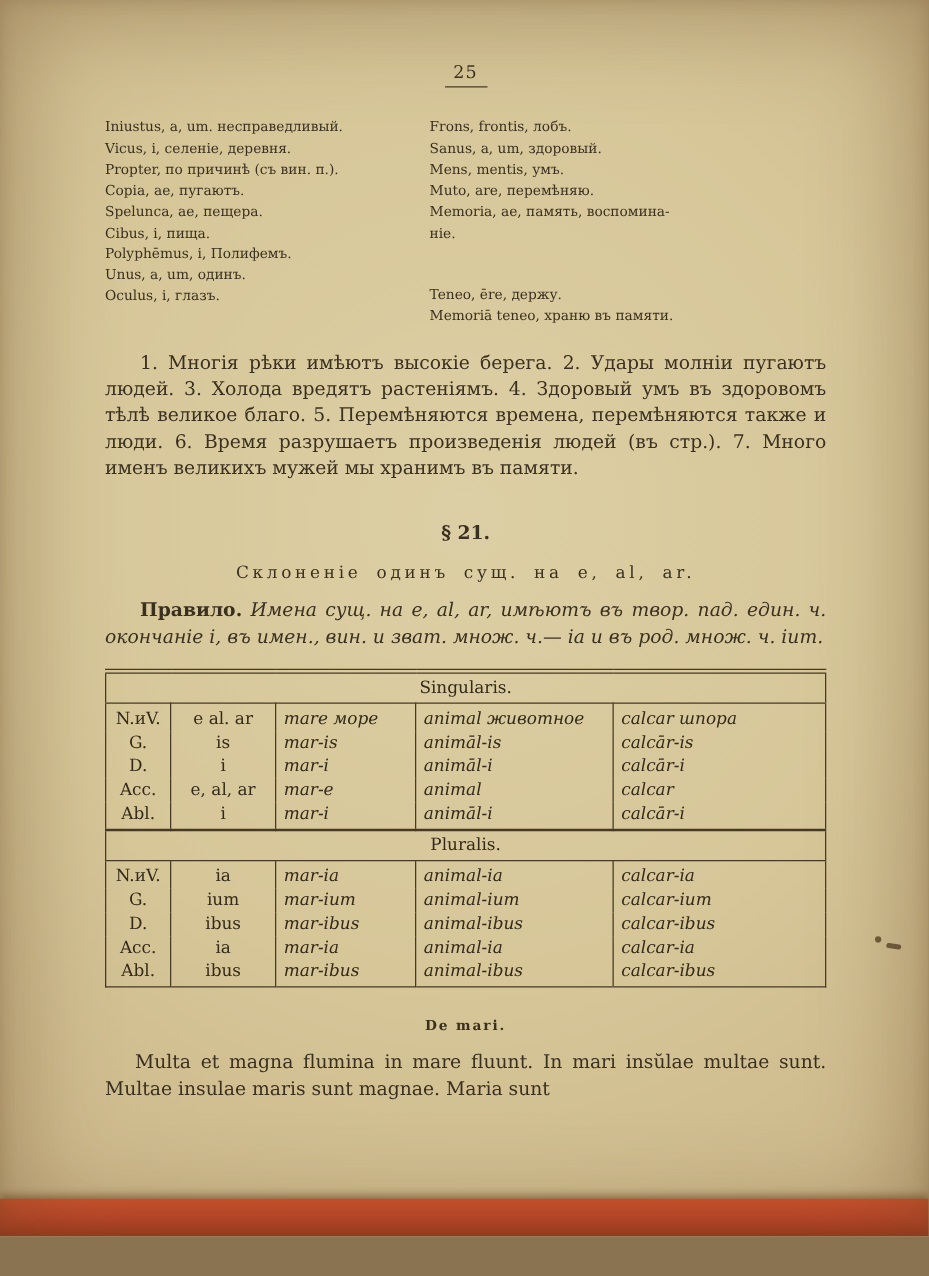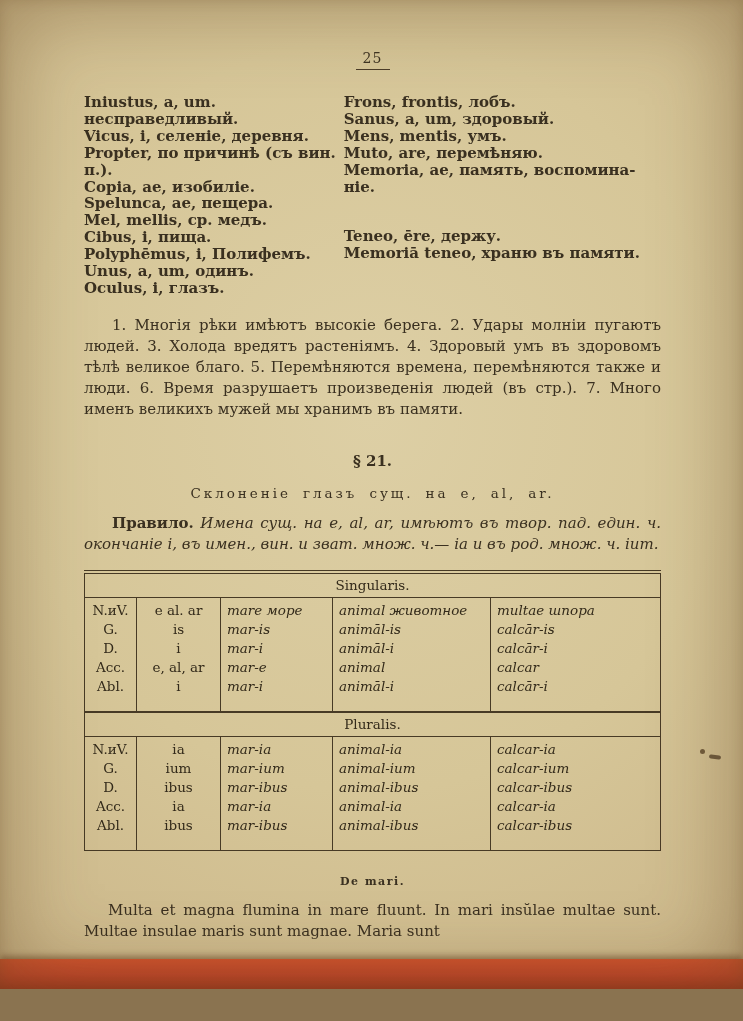--- a/index.html
+++ b/index.html
@@ -27,21 +27,21 @@
   .pageno{
     text-align:center;font-size:14px;letter-spacing:1px;color:#3d3322;
   }
   .pageno-rule{
     width:34px;height:0;border-bottom:1px solid #4a3c28;
     margin:3px auto 0 auto;
   }
   
   .vocab{
     display:flex;margin-top:24px;
-    font-size:15px;line-height:16.9px;color:#3a3020;font-weight:bold;
+    font-size:11px;line-height:16.9px;color:#3a3020;
   }
   .vocab-col{list-style:none;margin:0;padding:0;}
   .vocab-col.left{width:45%;}
   .vocab-col.right{width:55%;}
   .vocab-col.right li:nth-child(7){padding-right:10px;margin-top:33px;}
   
   .para{
     margin:18px 0 0 0;font-size:15px;line-height:21px;
     text-align:justify;text-indent:28px;color:#3a3020;
   }
@@ -71,21 +71,21 @@
     text-align:center;border-left:none;padding:2px 0;
     border-bottom:1px solid #473a25;
   }
   table.decl tr.section-row.plur td{
     border-top:2px solid #473a25;
   }
   td.c-case{text-align:center;}
   td.c-end{text-align:center;}
   td.c-w{text-align:left;padding-left:10px;font-style:italic;}
   tr.first-data td{padding-top:3px;}
-  tr.last-data td{padding-bottom:15px;}
+  tr.last-data td{padding-bottom:2px;}
   
   .reading-title{
     margin-top:24px;text-align:center;font-weight:bold;font-size:11px;
     letter-spacing:1.5px;color:#3a3020;
   }
   .reading{
     margin:12px 0 0 0;font-size:15px;line-height:21.5px;
     text-align:justify;text-indent:24px;color:#3a3020;
   }
   
@@ -111,65 +111,64 @@
   <div class="page">
 
     <div class="pageno">25</div>
     <div class="pageno-rule"></div>
 
     <div class="vocab">
       <ul class="vocab-col left">
         <li>Iniustus, a, um. несправедливый.</li>
         <li>Vicus, i, селеніе, деревня.</li>
         <li>Propter, по причинѣ (съ вин. п.).</li>
-        <li>Copia, ae, изобиліе.</li>
+        <li>Copia, ae, пугаютъ.</li>
         <li>Spelunca, ae, пещера.</li>
-        <li>Mel, mellis, ср. медъ.</li>
         <li>Cibus, i, пища.</li>
         <li>Polyphēmus, i, Полифемъ.</li>
         <li>Unus, a, um, одинъ.</li>
         <li>Oculus, i, глазъ.</li>
       </ul>
       <ul class="vocab-col right">
         <li>Frons, frontis, лобъ.</li>
         <li>Sanus, a, um, здоровый.</li>
         <li>Mens, mentis, умъ.</li>
         <li>Muto, are, перемѣняю.</li>
         <li>Memoria, ae, память, воспомина-</li>
         <li>ніе.</li>
         <li>Teneo, ēre, держу.</li>
         <li>Memoriā teneo, храню въ памяти.</li>
       </ul>
     </div>
 
     <p class="para">1. Многія рѣки имѣютъ высокіе берега. 2. Удары молніи пугаютъ людей. 3. Холода вредятъ растеніямъ. 4. Здоровый умъ въ здоровомъ тѣлѣ великое благо. 5. Перемѣняются времена, перемѣняются также и люди. 6. Время разрушаетъ произведенія людей (въ стр.). 7. Много именъ великихъ мужей мы хранимъ въ памяти.</p>
 
     <div class="section-number">§ 21.</div>
-    <div class="section-title">Склоненіе глазъ сущ. на e, al, ar.</div>
+    <div class="section-title">Склоненіе одинъ сущ. на e, al, ar.</div>
 
     <p class="rule"><span class="rule-lead">Правило.</span>&nbsp;<span class="rule-body">Имена сущ. на e, al, ar, имѣютъ въ твор. пад. един. ч. окончаніе i, въ имен., вин. и зват. множ. ч.— ia и въ род. множ. ч. ium.</span></p>
 
     <table class="decl">
       <colgroup>
         <col style="width:52px">
           <col style="width:84px">
           <col style="width:112px">
           <col style="width:158px">
           <col style="width:170px">
       </colgroup>
       <tbody>
           <tr class="section-row">
         <td colspan="5">Singularis.</td>
       </tr>
       <tr class="first-data">
         <td class="c-case">N.иV.</td>
         <td class="c-end">e al. ar</td>
         <td class="c-w">mare море</td>
         <td class="c-w">animal животное</td>
-        <td class="c-w">multae шпора</td>
+        <td class="c-w">calcar шпора</td>
       </tr>
       <tr>
         <td class="c-case">G.</td>
         <td class="c-end">is</td>
         <td class="c-w">mar-is</td>
         <td class="c-w">animāl-is</td>
         <td class="c-w">calcār-is</td>
       </tr>
       <tr>
         <td class="c-case">D.</td>

